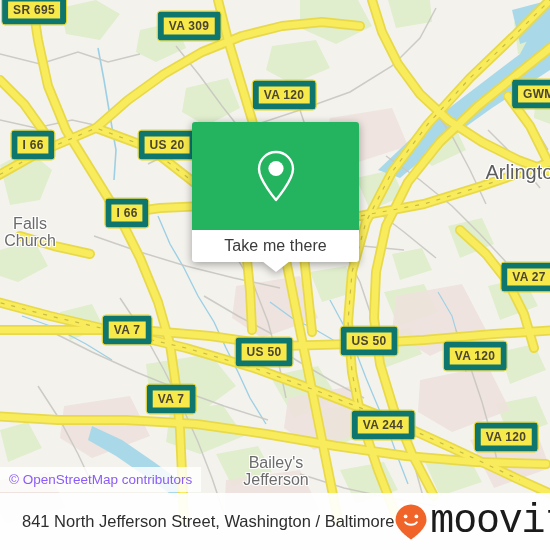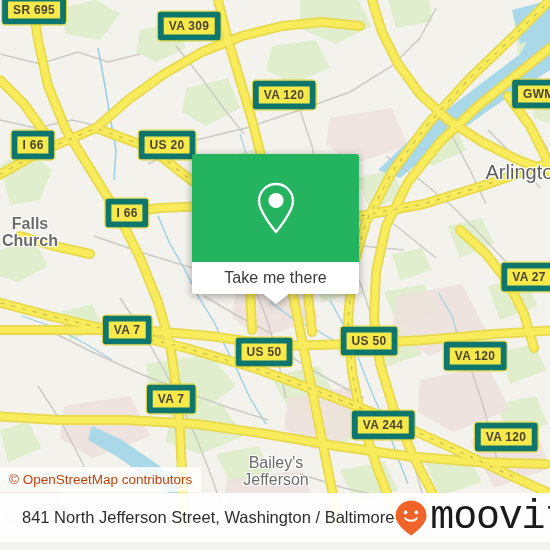--- a/index.html
+++ b/index.html
@@ -41,21 +41,20 @@
       0 1px 0 rgba(255,255,255,.9),0 -1px 0 rgba(255,255,255,.9),
       1px 1px 0 rgba(255,255,255,.9),-1px -1px 0 rgba(255,255,255,.9),
       1px -1px 0 rgba(255,255,255,.9),-1px 1px 0 rgba(255,255,255,.9);
   }
   .placelbl.big{font-size:20px;line-height:21px;color:#5d5d5d;}
 
   
   #popup{
     position:absolute;left:192px;top:122px;width:167px;
     filter:drop-shadow(0 2px 4px rgba(0,0,0,.35));
-    margin-top:32px;
   }
   #popup-head{
     height:108px;border-radius:3px 3px 0 0;
     display:flex;align-items:center;justify-content:center;
   }
   #popup-foot{
     height:32px;background:#ffffff;border-radius:0 0 3px 3px;
     display:flex;align-items:center;justify-content:center;
   }
   #popup-foot span{
@@ -70,25 +69,25 @@
     border-top:11px solid #ffffff;
   }
 
   
   #attrib{
     position:absolute;left:0;top:467px;height:25px;
     background:rgba(255,255,255,.82);
     display:flex;align-items:center;padding:0 9px 0 9px;
     box-sizing:border-box;
   }
-  #attrib span{font-size:13.5px;color:#c2410c;font-family:"Liberation Sans",sans-serif;}
+  #attrib span{font-size:13.5px;color:#8b5cf6;font-family:"Liberation Sans",sans-serif;}
 
   
   #bottombar{
-    position:absolute;left:0;top:493px;width:550px;height:49px;
+    position:absolute;left:0;top:493px;width:550px;height:57px;
     background:rgba(255,255,255,.93);
     display:flex;align-items:center;justify-content:space-between;
     padding:0 14px 0 22px;box-sizing:border-box;
   }
   #addr{font-size:16.5px;color:#2e2e2e;white-space:nowrap;font-family:"Liberation Sans",sans-serif;}
   #brand{display:flex;align-items:center;gap:2px;}
   #brand-text{
     font-size:40px;color:#1b1b1b;font-family:Liberation Mono, monospace;
     letter-spacing:-1.2px;line-height:31px;font-weight:normal;
   }
@@ -250,21 +249,21 @@
         <div class="shieldwrap" style="left: 264px; top: 352px;"><span class="shield">US 50</span></div>
         <div class="shieldwrap" style="left: 369px; top: 341px;"><span class="shield">US 50</span></div>
         <div class="shieldwrap" style="left: 475px; top: 356px;"><span class="shield">VA 120</span></div>
         <div class="shieldwrap" style="left: 171px; top: 399px;"><span class="shield">VA 7</span></div>
         <div class="shieldwrap" style="left: 383px; top: 425px; text-decoration: underline;"><span class="shield">VA 244</span></div>
         <div class="shieldwrap" style="left: 506px; top: 437px;"><span class="shield">VA 120</span></div>
       </div>
 
     <div id="places">
         <div class="placelbl big" style="left: 525px; top: 172px;">Arlington</div>
-        <div class="placelbl" style="left: 30px; top: 232px; font-weight: bold;">Falls
+        <div class="placelbl" style="left: 30px; top: 232px;">Falls
 Church</div>
         <div class="placelbl" style="left: 276px; top: 471px;">Bailey's
 Jefferson</div>
       </div>
   </div>
 
   <div id="popup">
     <div id="popup-head" style="background: rgb(36, 180, 95);">
       <svg width="40" height="52" viewBox="0 0 40 52">
         <path d="M20 2 C10.6 2 3 9.6 3 19 C3 30 20 50 20 50 C20 50 37 30 37 19 C37 9.6 29.4 2 20 2 Z" fill="none" stroke="#ffffff" stroke-width="2.4" stroke-linejoin="round"></path>

